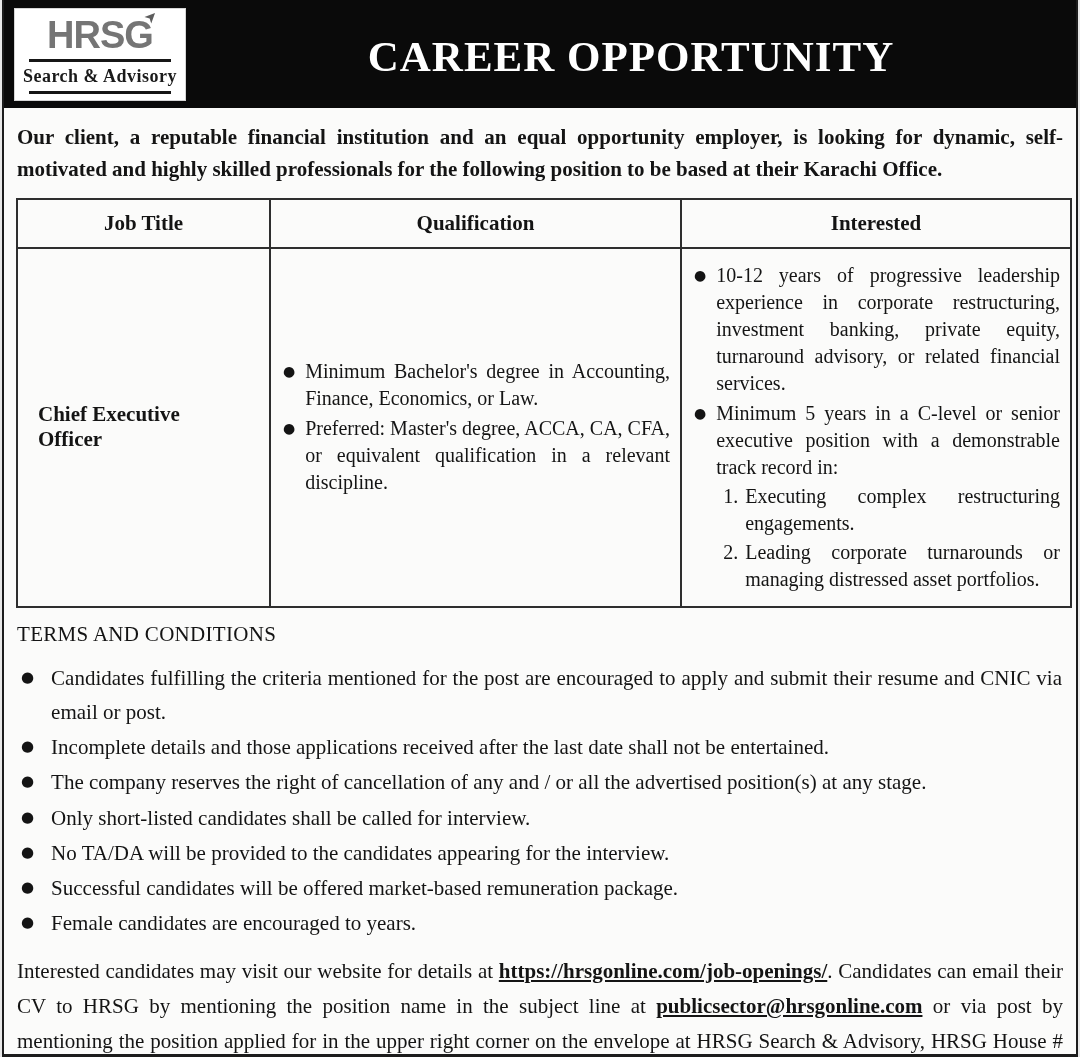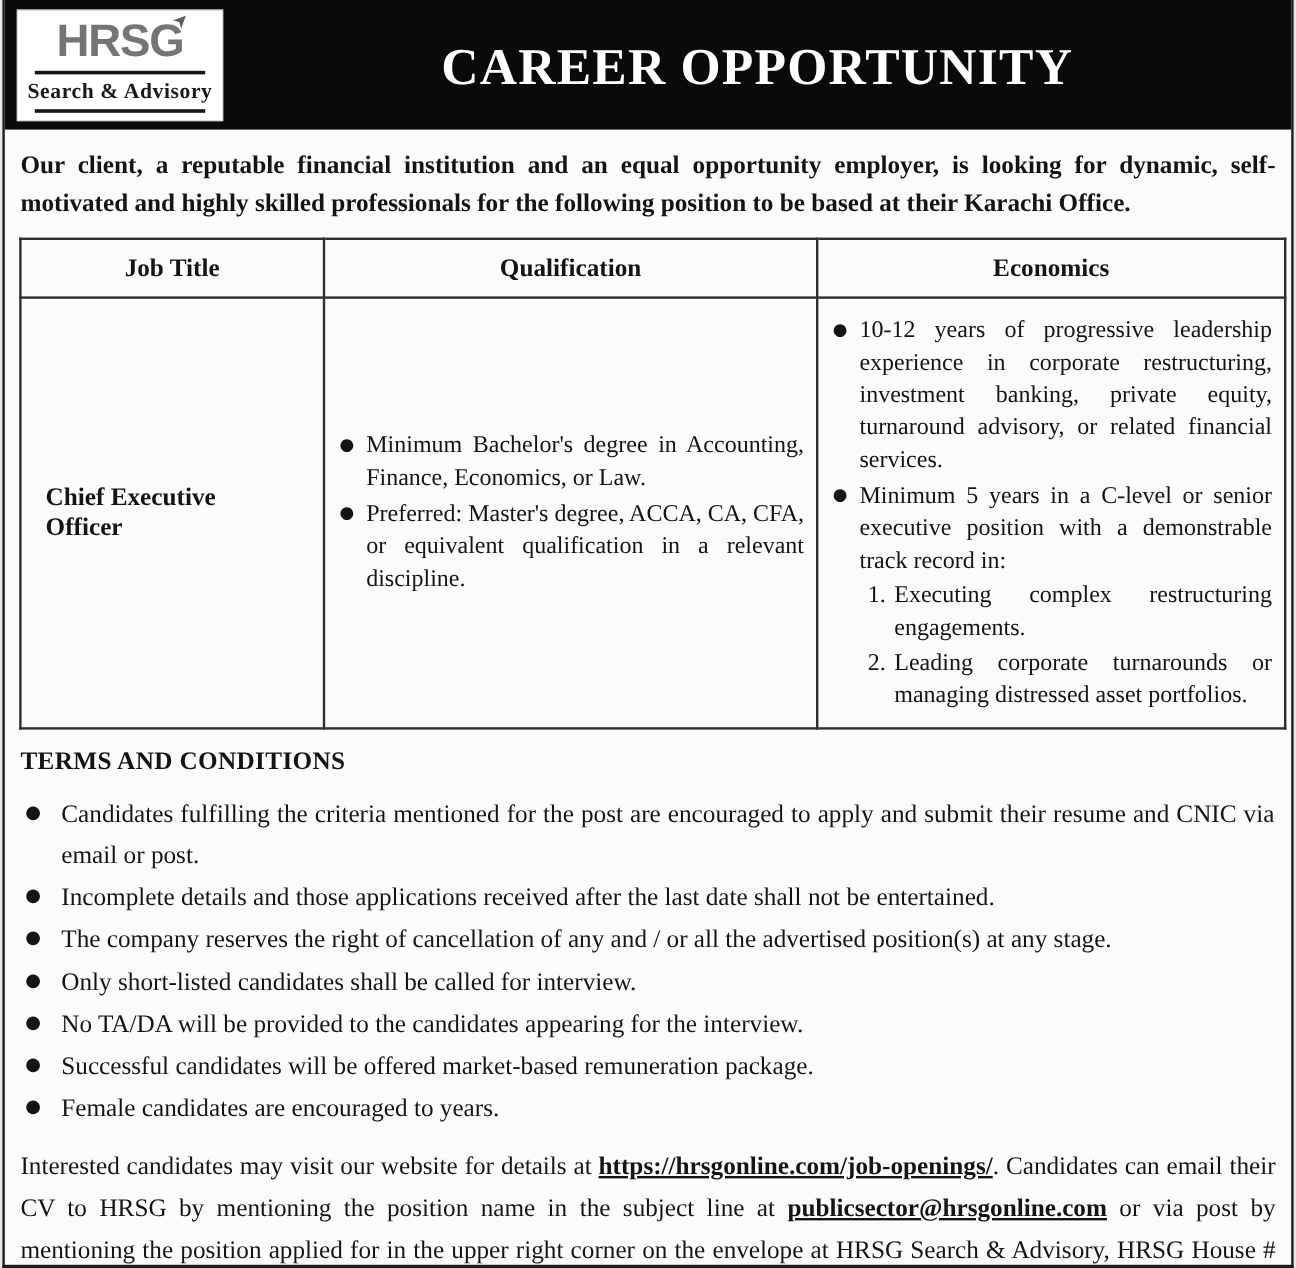--- a/index.html
+++ b/index.html
@@ -135,21 +135,21 @@
   }
   .bullet-item ol.sub li {
     padding-left: 2px;
     margin-top: 2px;
   }
 
   
   .terms-heading {
     margin: 14px 13px 4px 13px;
     font-size: 21px;
-    font-weight: bold;
+    font-weight: normal;
     letter-spacing: 0.3px;
   }
   .terms-list {
     margin: 14px 14px 0 17px;
   }
   .term-item {
     display: flex;
     gap: 17px;
     font-size: 21px;
     line-height: 1.63;
@@ -196,21 +196,21 @@
   <table class="jobs">
     <colgroup>
         <col class="c1">
         <col class="c2">
         <col class="c3">
       </colgroup>
     <thead>
       <tr>
         <th>Job Title</th>
         <th>Qualification</th>
-        <th>Economics</th>
+        <th>Interested</th>
       </tr>
     </thead>
     <tbody>
       <tr>
         <td class="job-title">Chief Executive Officer</td>
         <td class="qual" id="qual-cell">
             <div class="bullet-item">
               <span class="bullet">●</span>
               <div class="bullet-text">Minimum Bachelor's degree in Accounting, Finance, Economics, or Law.</div>
             </div>

